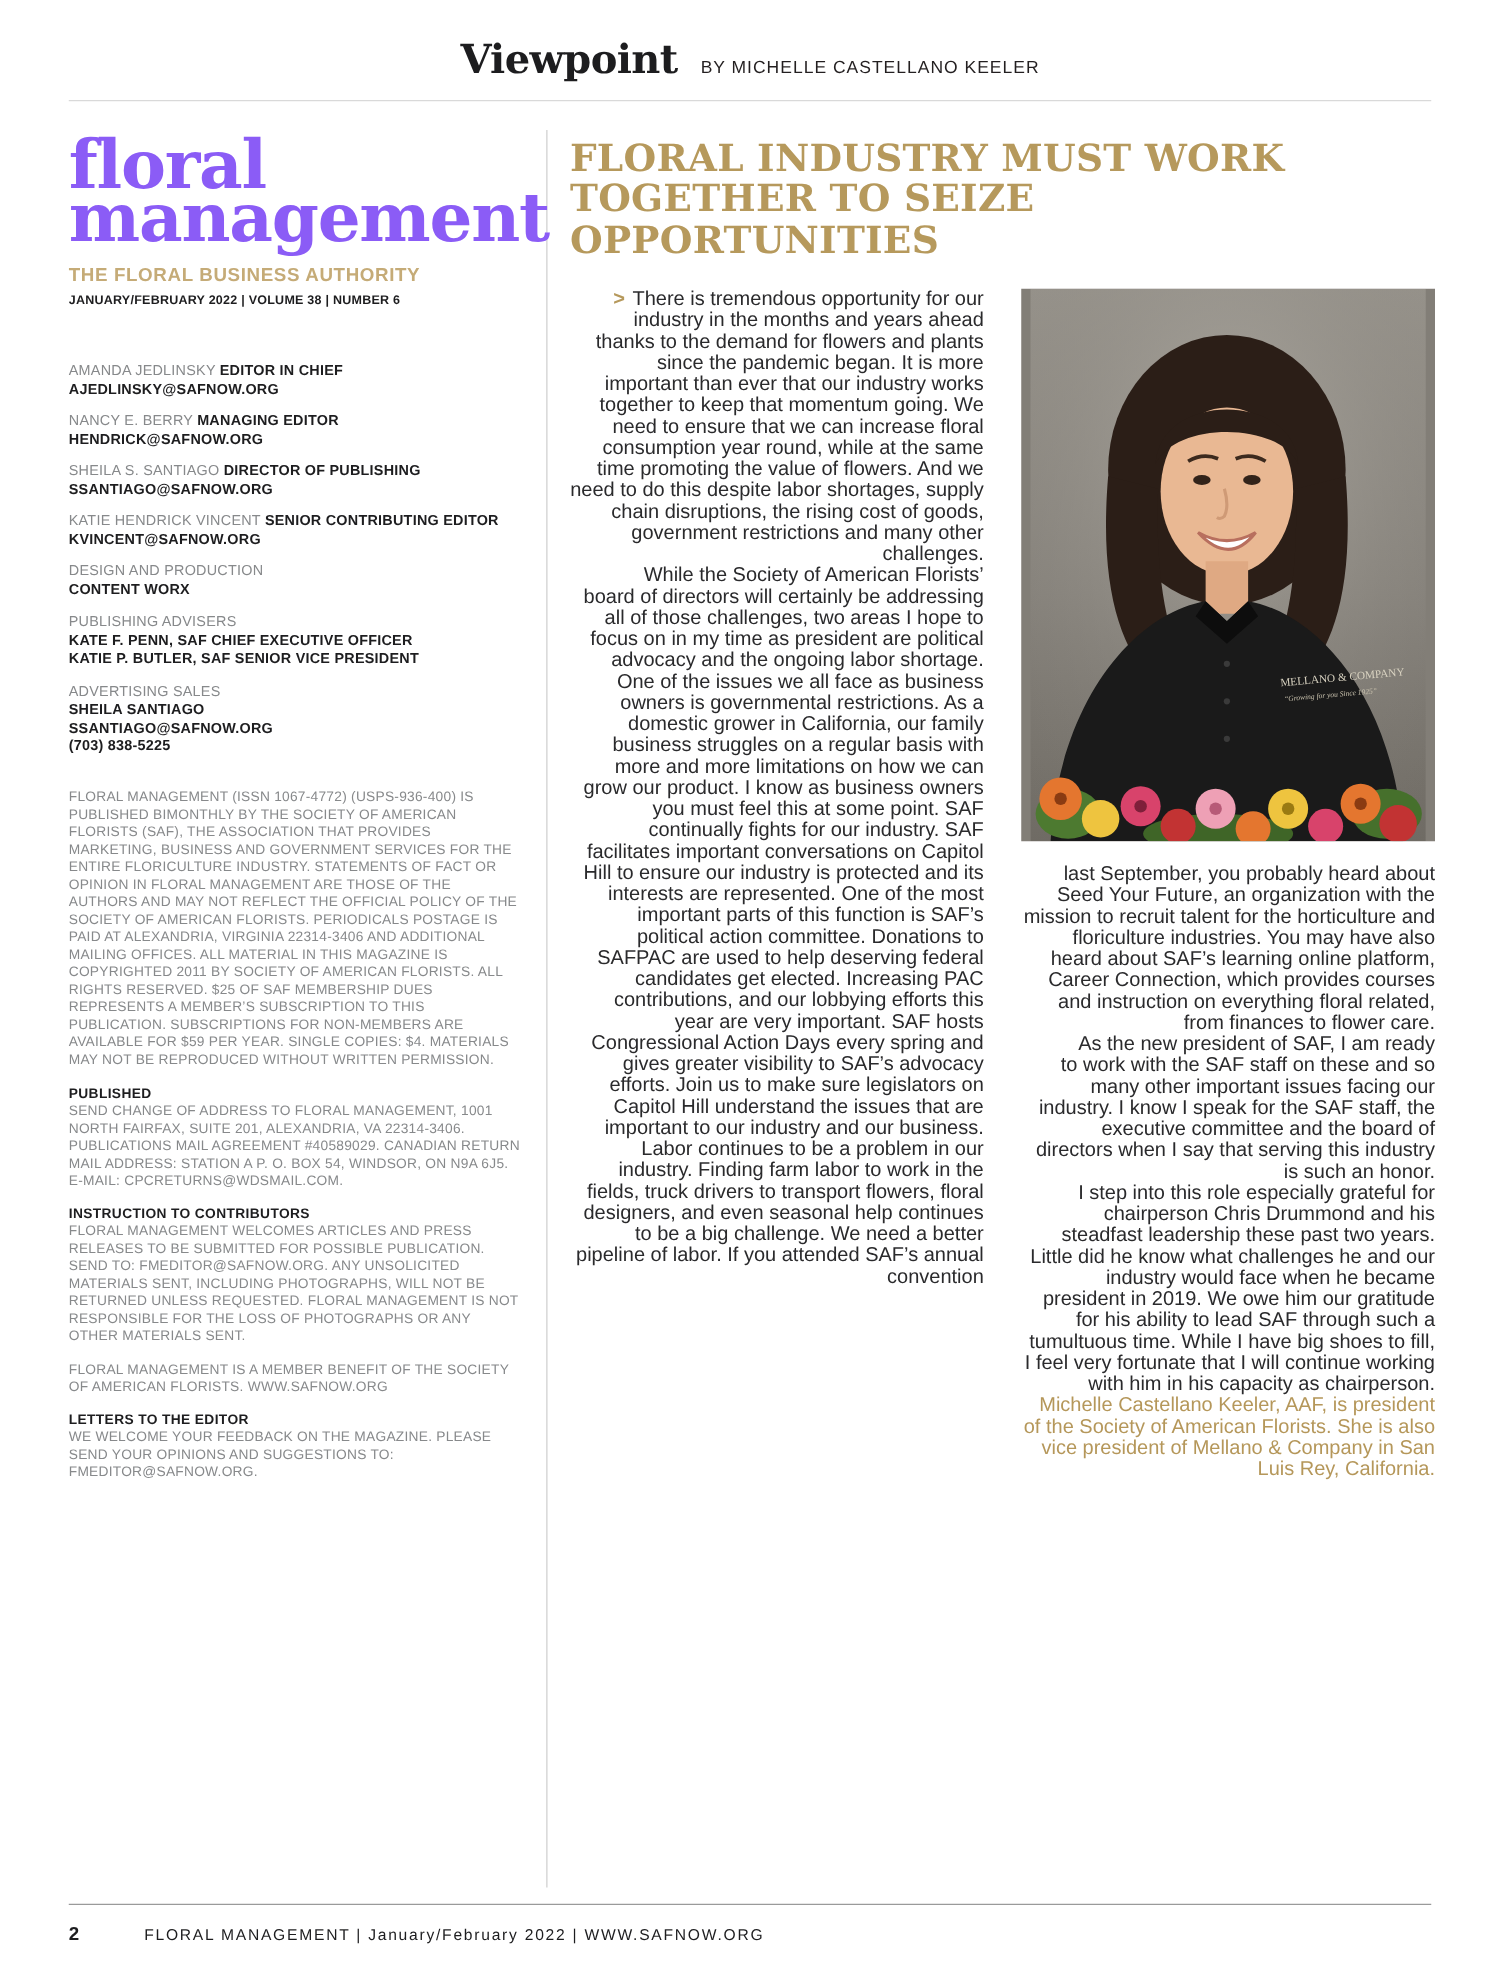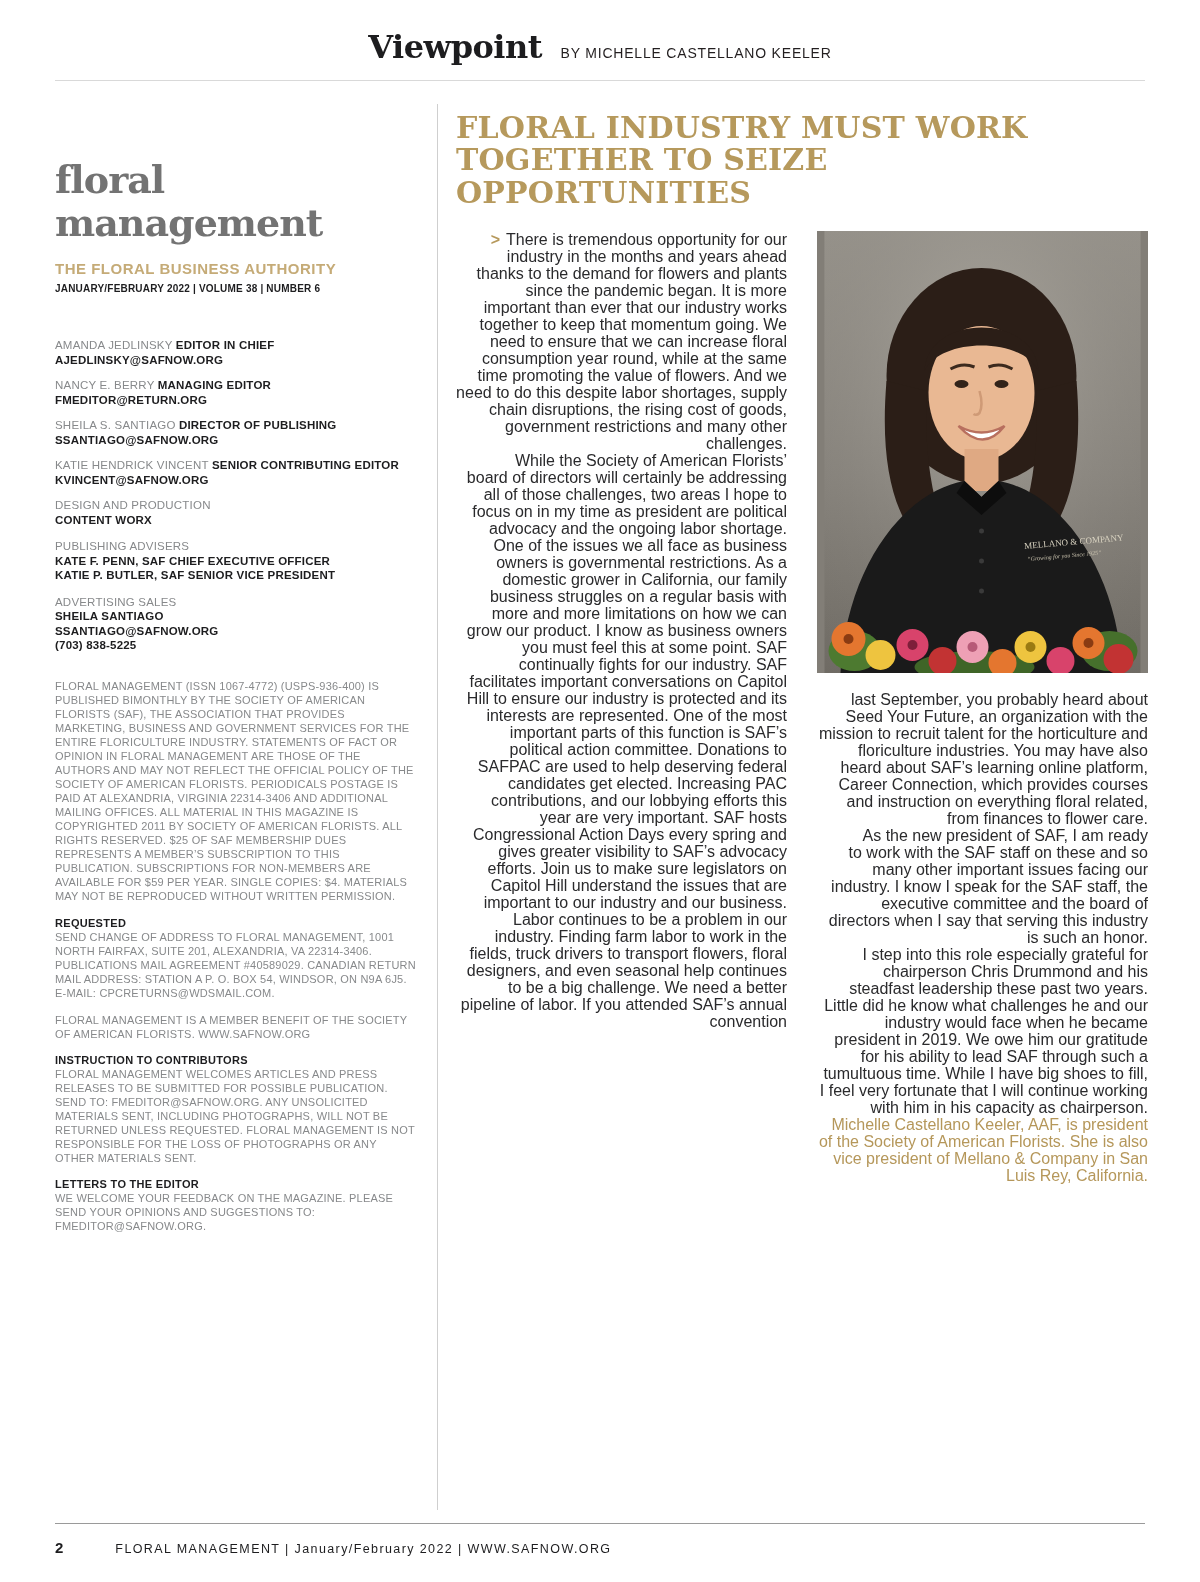--- a/index.html
+++ b/index.html
@@ -14,22 +14,22 @@
     font-family:"DejaVu Serif", serif; font-weight:bold; font-size:32px;
     color:#1d1d1f; letter-spacing:-0.5px;
   }
   .header .byline { font-size:14px; letter-spacing:0.8px; color:#231f20; margin-left:14px; }
   .header-rule { position:absolute; top:80px; left:55px; right:55px; height:1px; background:#d9d9d9; }
   .vdivider { position:absolute; left:437px; top:104px; height:1406px; width:1px; background:#cfcfcf; }
 
   
   .sidebar { position:absolute; left:55px; top:110px; width:362px; }
   .logo {
-    font-family:"DejaVu Serif", serif; font-weight:bold; color:#737373;
-    font-size:38px; line-height:43px; letter-spacing:-1px;margin-top:48px;
+    font-family:"DejaVu Serif", serif; font-weight:bold; color:#8b5cf6;
+    font-size:54px; line-height:43px; letter-spacing:-1px;
   }
   .tagline { margin-top:16px; color:#c5ab77; font-weight:bold; font-size:15px; letter-spacing:0.5px; }
   .issue { margin-top:6px; font-weight:bold; font-size:10px; color:#1d1d1f; letter-spacing:0.2px; }
   .staff-list { margin-top:44px; }
   .staff-entry { margin-bottom:11px; font-size:11.5px; line-height:14.5px; letter-spacing:0.2px; }
   .gray { color:#87898b; font-weight:normal; }
   .boldblk { color:#1d1d1f; font-weight:bold; }
   .mh-section { margin-bottom:12px; font-size:11.5px; line-height:14.5px; letter-spacing:0.2px; }
   .fineprint { color:#87898b; font-size:11px; line-height:14px; letter-spacing:0.2px; }
   .legal { margin-top:26px; margin-bottom:14px; }
@@ -78,21 +78,21 @@
     <div class="tagline">THE FLORAL BUSINESS AUTHORITY</div>
     <div class="issue">JANUARY/FEBRUARY 2022 | VOLUME 38 | NUMBER 6</div>
 
     <div class="staff-list">
       <div class="staff-entry">
         <div><span class="gray">AMANDA JEDLINSKY</span> <span class="boldblk">EDITOR IN CHIEF</span></div>
         <div class="boldblk">AJEDLINSKY@SAFNOW.ORG</div>
       </div>
       <div class="staff-entry">
         <div><span class="gray">NANCY E. BERRY</span> <span class="boldblk">MANAGING EDITOR</span></div>
-        <div class="boldblk">FMEDITOR@RETURN.ORG</div>
+        <div class="boldblk">HENDRICK@SAFNOW.ORG</div>
       </div>
       <div class="staff-entry">
         <div><span class="gray">SHEILA S. SANTIAGO</span> <span class="boldblk">DIRECTOR OF PUBLISHING</span></div>
         <div class="boldblk">SSANTIAGO@SAFNOW.ORG</div>
       </div>
       <div class="staff-entry">
         <div><span class="gray">KATIE HENDRICK VINCENT</span> <span class="boldblk">SENIOR CONTRIBUTING EDITOR</span></div>
         <div class="boldblk">KVINCENT@SAFNOW.ORG</div>
       </div>
     </div>
@@ -112,31 +112,31 @@
     <div class="mh-section">
       <div class="gray">ADVERTISING SALES</div>
       <div class="boldblk">SHEILA SANTIAGO</div>
       <div class="boldblk">SSANTIAGO@SAFNOW.ORG</div>
       <div class="boldblk">(703) 838-5225</div>
     </div>
 
     <div class="fineprint legal">FLORAL MANAGEMENT (ISSN 1067-4772) (USPS-936-400) IS PUBLISHED BIMONTHLY BY THE SOCIETY OF AMERICAN FLORISTS (SAF), THE ASSOCIATION THAT PROVIDES MARKETING, BUSINESS AND GOVERNMENT SERVICES FOR THE ENTIRE FLORICULTURE INDUSTRY. STATEMENTS OF FACT OR OPINION IN FLORAL MANAGEMENT ARE THOSE OF THE AUTHORS AND MAY NOT REFLECT THE OFFICIAL POLICY OF THE SOCIETY OF AMERICAN FLORISTS. PERIODICALS POSTAGE IS PAID AT ALEXANDRIA, VIRGINIA 22314-3406 AND ADDITIONAL MAILING OFFICES. ALL MATERIAL IN THIS MAGAZINE IS COPYRIGHTED 2011 BY SOCIETY OF AMERICAN FLORISTS. ALL RIGHTS RESERVED. $25 OF SAF MEMBERSHIP DUES REPRESENTS A MEMBER’S SUBSCRIPTION TO THIS PUBLICATION. SUBSCRIPTIONS FOR NON-MEMBERS ARE AVAILABLE FOR $59 PER YEAR. SINGLE COPIES: $4. MATERIALS MAY NOT BE REPRODUCED WITHOUT WRITTEN PERMISSION.</div>
 
     <div class="fp-block">
-      <div class="fp-heading">REQUESTED</div>
+      <div class="fp-heading">PUBLISHED</div>
       <div class="fineprint">SEND CHANGE OF ADDRESS TO FLORAL MANAGEMENT, 1001 NORTH FAIRFAX, SUITE 201, ALEXANDRIA, VA 22314-3406. PUBLICATIONS MAIL AGREEMENT #40589029. CANADIAN RETURN MAIL ADDRESS: STATION A P. O. BOX 54, WINDSOR, ON N9A 6J5. E-MAIL: CPCRETURNS@WDSMAIL.COM.</div>
-    </div>
-
-    <div class="fp-block">
-      <div class="fineprint">FLORAL MANAGEMENT IS A MEMBER BENEFIT OF THE SOCIETY OF AMERICAN FLORISTS. WWW.SAFNOW.ORG</div>
     </div>
 
     <div class="fp-block">
       <div class="fp-heading">INSTRUCTION TO CONTRIBUTORS</div>
       <div class="fineprint">FLORAL MANAGEMENT WELCOMES ARTICLES AND PRESS RELEASES TO BE SUBMITTED FOR POSSIBLE PUBLICATION. SEND TO: FMEDITOR@SAFNOW.ORG. ANY UNSOLICITED MATERIALS SENT, INCLUDING PHOTOGRAPHS, WILL NOT BE RETURNED UNLESS REQUESTED. FLORAL MANAGEMENT IS NOT RESPONSIBLE FOR THE LOSS OF PHOTOGRAPHS OR ANY OTHER MATERIALS SENT.</div>
+    </div>
+
+    <div class="fp-block">
+      <div class="fineprint">FLORAL MANAGEMENT IS A MEMBER BENEFIT OF THE SOCIETY OF AMERICAN FLORISTS. WWW.SAFNOW.ORG</div>
     </div>
 
     <div class="fp-block">
       <div class="fp-heading">LETTERS TO THE EDITOR</div>
       <div class="fineprint">WE WELCOME YOUR FEEDBACK ON THE MAGAZINE. PLEASE SEND YOUR OPINIONS AND SUGGESTIONS TO: FMEDITOR@SAFNOW.ORG.</div>
     </div>
   </div>
 
   <div class="main">
     <div class="headline">FLORAL INDUSTRY MUST WORK TOGETHER TO SEIZE OPPORTUNITIES</div>

